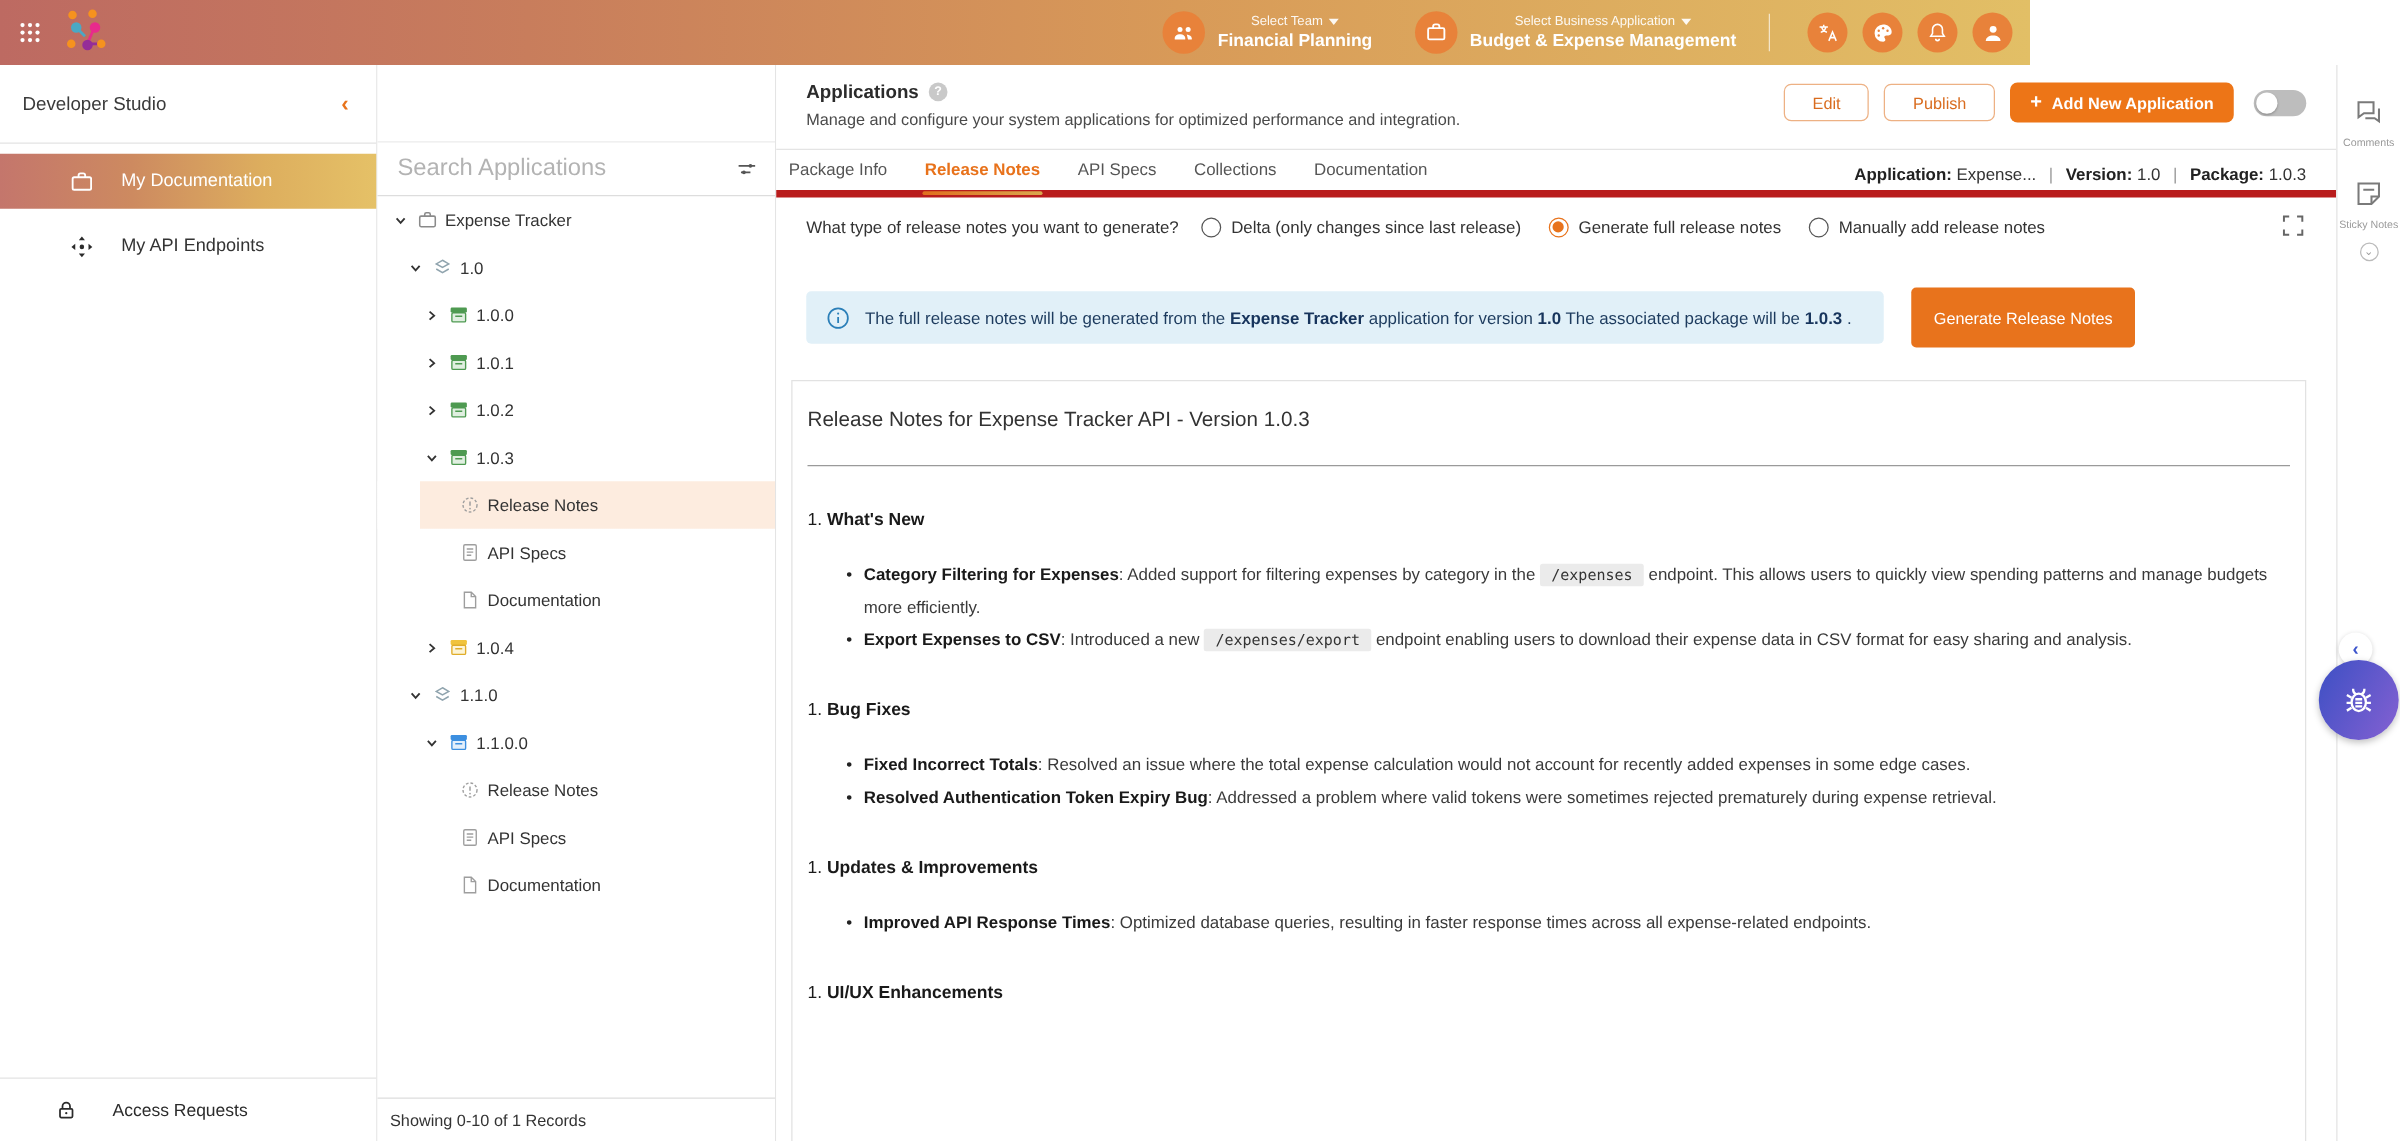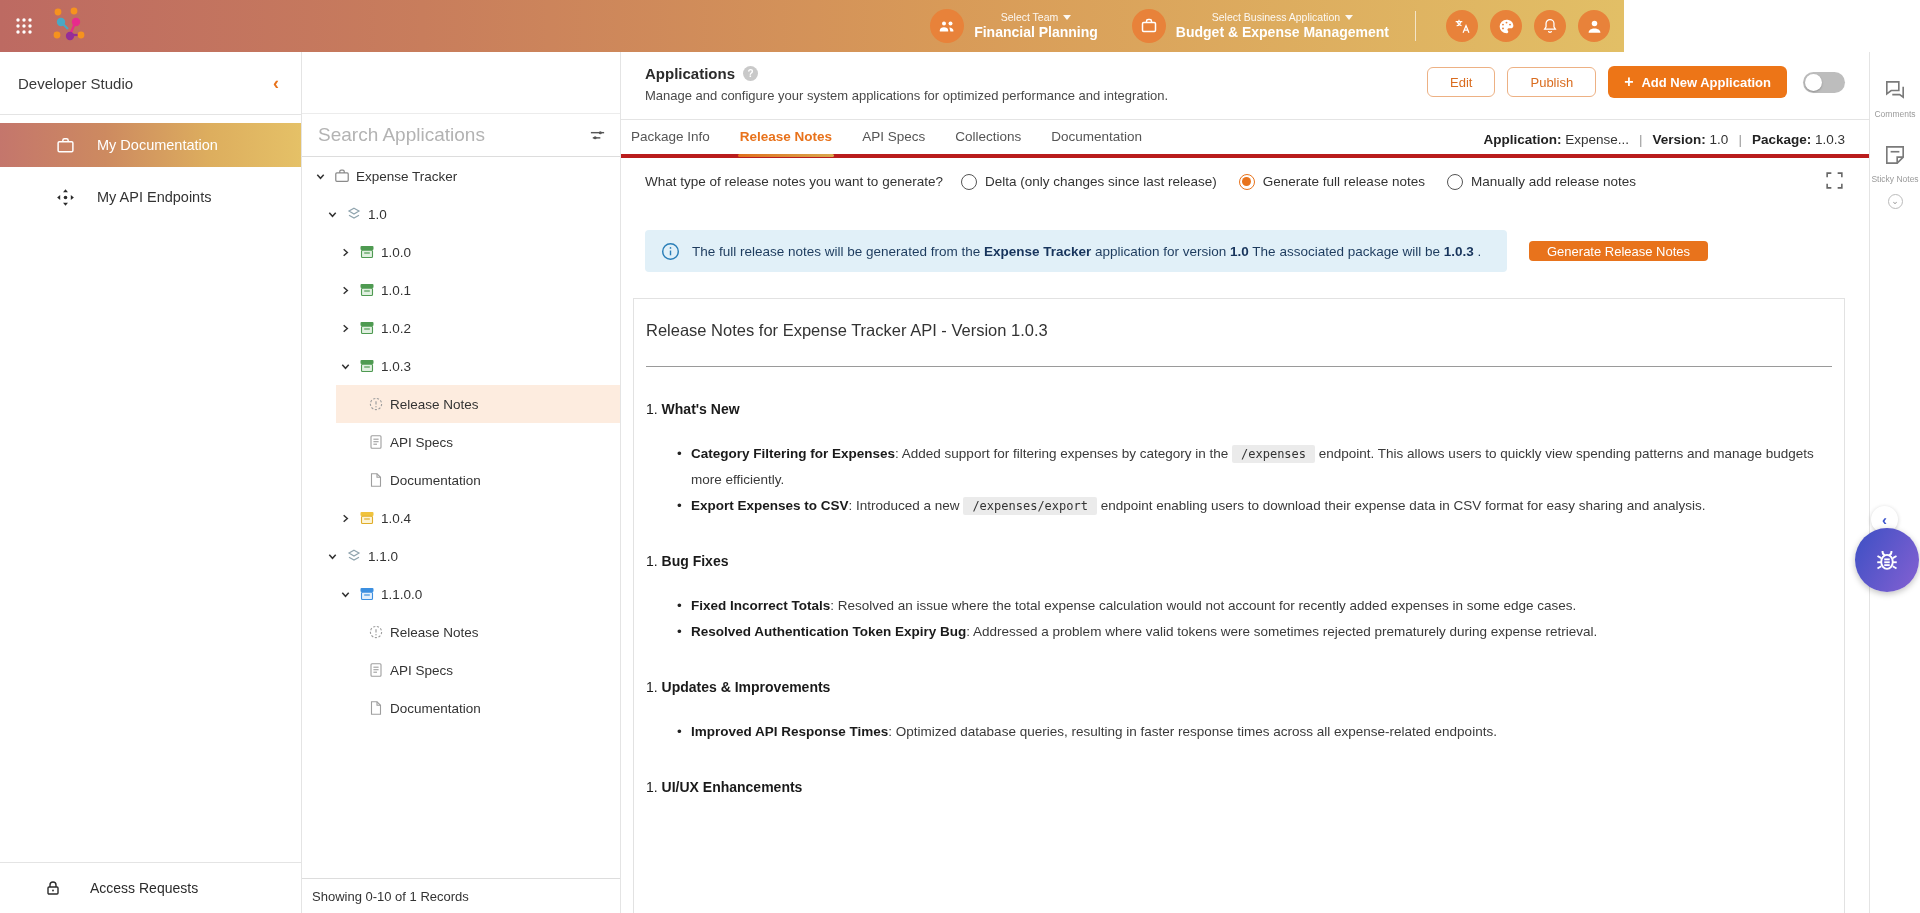--- a/index.html
+++ b/index.html
@@ -52,41 +52,41 @@
   .main-title { font-size:15px; font-weight:bold; color:#2b2b2b; }
   .help-dot { width:15px; height:15px; border-radius:50%; background:#c9c9c9; color:#fff; font-size:10px; font-weight:bold; display:flex; align-items:center; justify-content:center; }
   .main-subtitle { font-size:13px; color:#4a4a4a; margin-top:6px; }
   .header-actions { position:absolute; right:24px; top:14px; display:flex; align-items:center; }
   .btn-outline { height:30px; padding:0 22px; border:1px solid #edb184; border-radius:6px; background:#fff; color:#d96c1f; font-size:13px; margin-left:12px; cursor:pointer; font-family:inherit; }
   .btn-solid { height:32px; padding:0 16px; border:none; border-radius:6px; background:#ed7517; color:#fff; font-size:13px; font-weight:bold; margin-left:12px; cursor:pointer; display:flex; align-items:center; gap:8px; font-family:inherit; }
   .btn-solid .plus { font-size:16px; font-weight:bold; }
   .toggle { width:42px; height:21px; background:#bdbdbd; border-radius:11px; margin-left:16px; position:relative; cursor:pointer; }
   .toggle .knob { position:absolute; left:2px; top:2px; width:17px; height:17px; background:#fff; border-radius:50%; box-shadow:0 1px 2px rgba(0,0,0,.25); }
 
-  .tab-row { position:relative; height:38px; border-bottom:4px solid #b91c1c; display:flex; align-items:center; padding-left:10px; }
+  .tab-row { position:relative; height:38px; border-bottom:6px solid #b91c1c; display:flex; align-items:center; padding-left:10px; }
   .tab { position:relative; height:38px; line-height:38px; margin-right:30px; font-size:13.5px; color:#555; cursor:pointer; }
   .tab.active { color:#e8721b; font-weight:bold; }
   .tab.active::after { content:""; position:absolute; left:-2px; right:-2px; bottom:-1px; height:3px; border-radius:2px; background:linear-gradient(90deg,#e0701e,#d9a84e); }
   .tab-meta { position:absolute; right:24px; top:0; height:38px; display:flex; align-items:center; font-size:13.5px; color:#333; }
   .tab-meta b { color:#222; }
   .tab-meta .sep { color:#999; padding:0 10px; }
 
   .radio-row { position:relative; display:flex; align-items:center; padding:0 24px; height:47px; font-size:13.5px; color:#333; }
   .radio-q { margin-right:18px; }
   .radio-opt { display:flex; align-items:center; gap:8px; margin-right:22px; cursor:pointer; }
   .radio { width:16px; height:16px; border:1.5px solid #555; border-radius:50%; position:relative; flex:0 0 16px; }
   .radio.checked { border-color:#e8731c; }
   .radio.checked::after { content:""; position:absolute; inset:2.5px; background:#e8731c; border-radius:50%; }
   .expand-btn { position:absolute; right:24px; top:12px; cursor:pointer; }
 
   .banner-row { display:flex; align-items:center; padding:0 24px; margin-top:25px; }
   .banner { width:862px; height:42px; background:#e1f0f8; border-radius:4px; display:flex; align-items:center; padding:0 16px; gap:12px; }
   .banner-text { font-size:13.5px; color:#1d3b5e; }
   .banner-text b { color:#17345c; }
-  .btn-generate { height:20px; padding:0 18px; margin-left:22px; border:none; border-radius:4px; background:#e8731c; color:#fff; font-size:13px; cursor:pointer; font-family:inherit; }
+  .btn-generate { height:48px; padding:0 18px; margin-left:22px; border:none; border-radius:4px; background:#e8731c; color:#fff; font-size:13px; cursor:pointer; font-family:inherit; }
 
   .doc-card { margin:26px 24px 0 12px; border:1px solid #e2e2e2; height:640px; padding:22px 12px; overflow:hidden; }
   .doc-title { font-size:16.5px; color:#333; font-weight:normal; }
   .doc-hr { border:none; border-top:1px solid #9a9a9a; margin:26px 0 0 0; }
   .doc-heading { font-size:14px; color:#1a1a1a; margin:34px 0 24px 0; font-weight:normal; }
   .doc-heading b { font-weight:bold; }
   .doc-ul { list-style:none; margin:0 0 0 31px; }
   .doc-ul li { position:relative; padding-left:14px; line-height:26px; font-size:13.5px; color:#3a3a3a; max-width:1150px; }
   .doc-ul li::before { content:"\2022"; position:absolute; left:0; top:0; color:#222; }
   .doc-ul b { color:#1a1a1a; }

